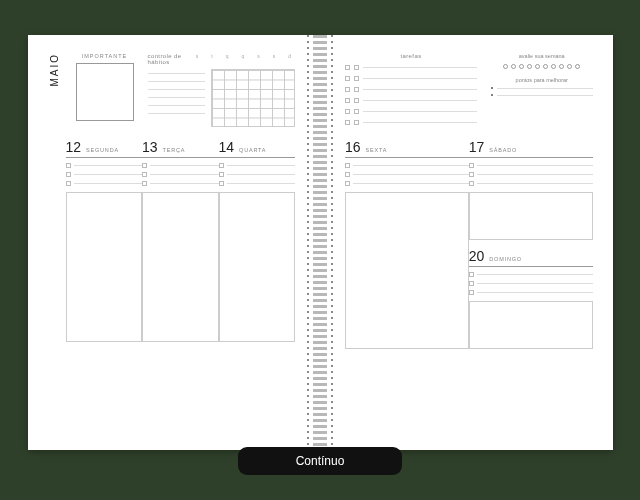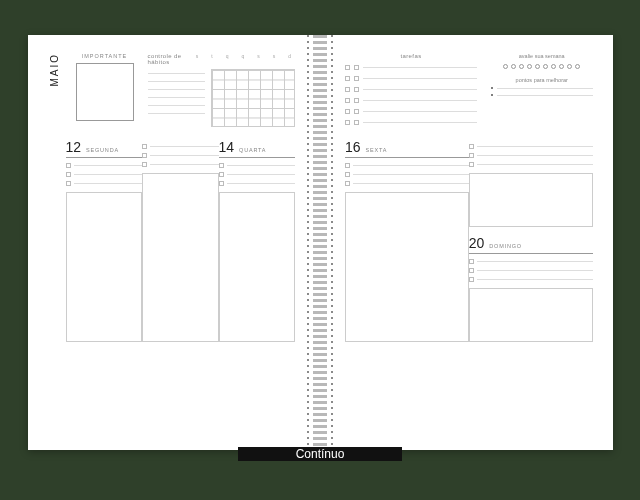--- a/index.html
+++ b/index.html
@@ -95,22 +95,22 @@
 .day-num { font-size: 14px; font-weight: 300; color: #222; }
 .day-name { font-size: 5.5px; color: #888; letter-spacing: 0.8px; text-transform: uppercase; }
 .check-rows { margin-top: 5px; display: flex; flex-direction: column; gap: 4px; }
 .check-row { display: flex; align-items: center; gap: 3px; }
 .note-box { margin-top: 6px; flex: 1; border: 1px solid #ccc; min-height: 150px; }
 .day-col.weekend-split .note-box { min-height: 48px; }
 
 .footer-label {
   margin-top: -3px;
   background: #111; color: #fff;
-  padding: 0 58px; font-size: 12px;
-  position: relative; z-index: 10;
+  padding: 7px 58px; font-size: 12px;
+  position: relative; z-index: 10; border-radius: 9px;
 }
 </style>
 </head>
 <body>
 
 <div class="planner">
 
   <div class="page left">
     <div class="top-left">
       <div class="month-col">
@@ -163,20 +163,24 @@
               <div class="tiny-line"></div>
             </div>
             <div class="check-row">
               <div class="tiny-chk"></div>
               <div class="tiny-line"></div>
             </div>
           </div>
         <div class="note-box"></div>
       </div>
       <div class="day-col">
+        <div class="day-head">
+            <span class="day-num">13</span>
+            <span class="day-name">TERÇA</span>
+          </div>
         <div class="check-rows">
             <div class="check-row">
               <div class="tiny-chk"></div>
               <div class="tiny-line"></div>
             </div>
             <div class="check-row">
               <div class="tiny-chk"></div>
               <div class="tiny-line"></div>
             </div>
             <div class="check-row">
@@ -293,20 +297,24 @@
               <div class="tiny-line"></div>
             </div>
             <div class="check-row">
               <div class="tiny-chk"></div>
               <div class="tiny-line"></div>
             </div>
           </div>
         <div class="note-box"></div>
       </div>
       <div class="day-col weekend-split">
+        <div class="day-head">
+            <span class="day-num">17</span>
+            <span class="day-name">SÁBADO</span>
+          </div>
         <div class="check-rows">
             <div class="check-row">
               <div class="tiny-chk"></div>
               <div class="tiny-line"></div>
             </div>
             <div class="check-row">
               <div class="tiny-chk"></div>
               <div class="tiny-line"></div>
             </div>
             <div class="check-row">

